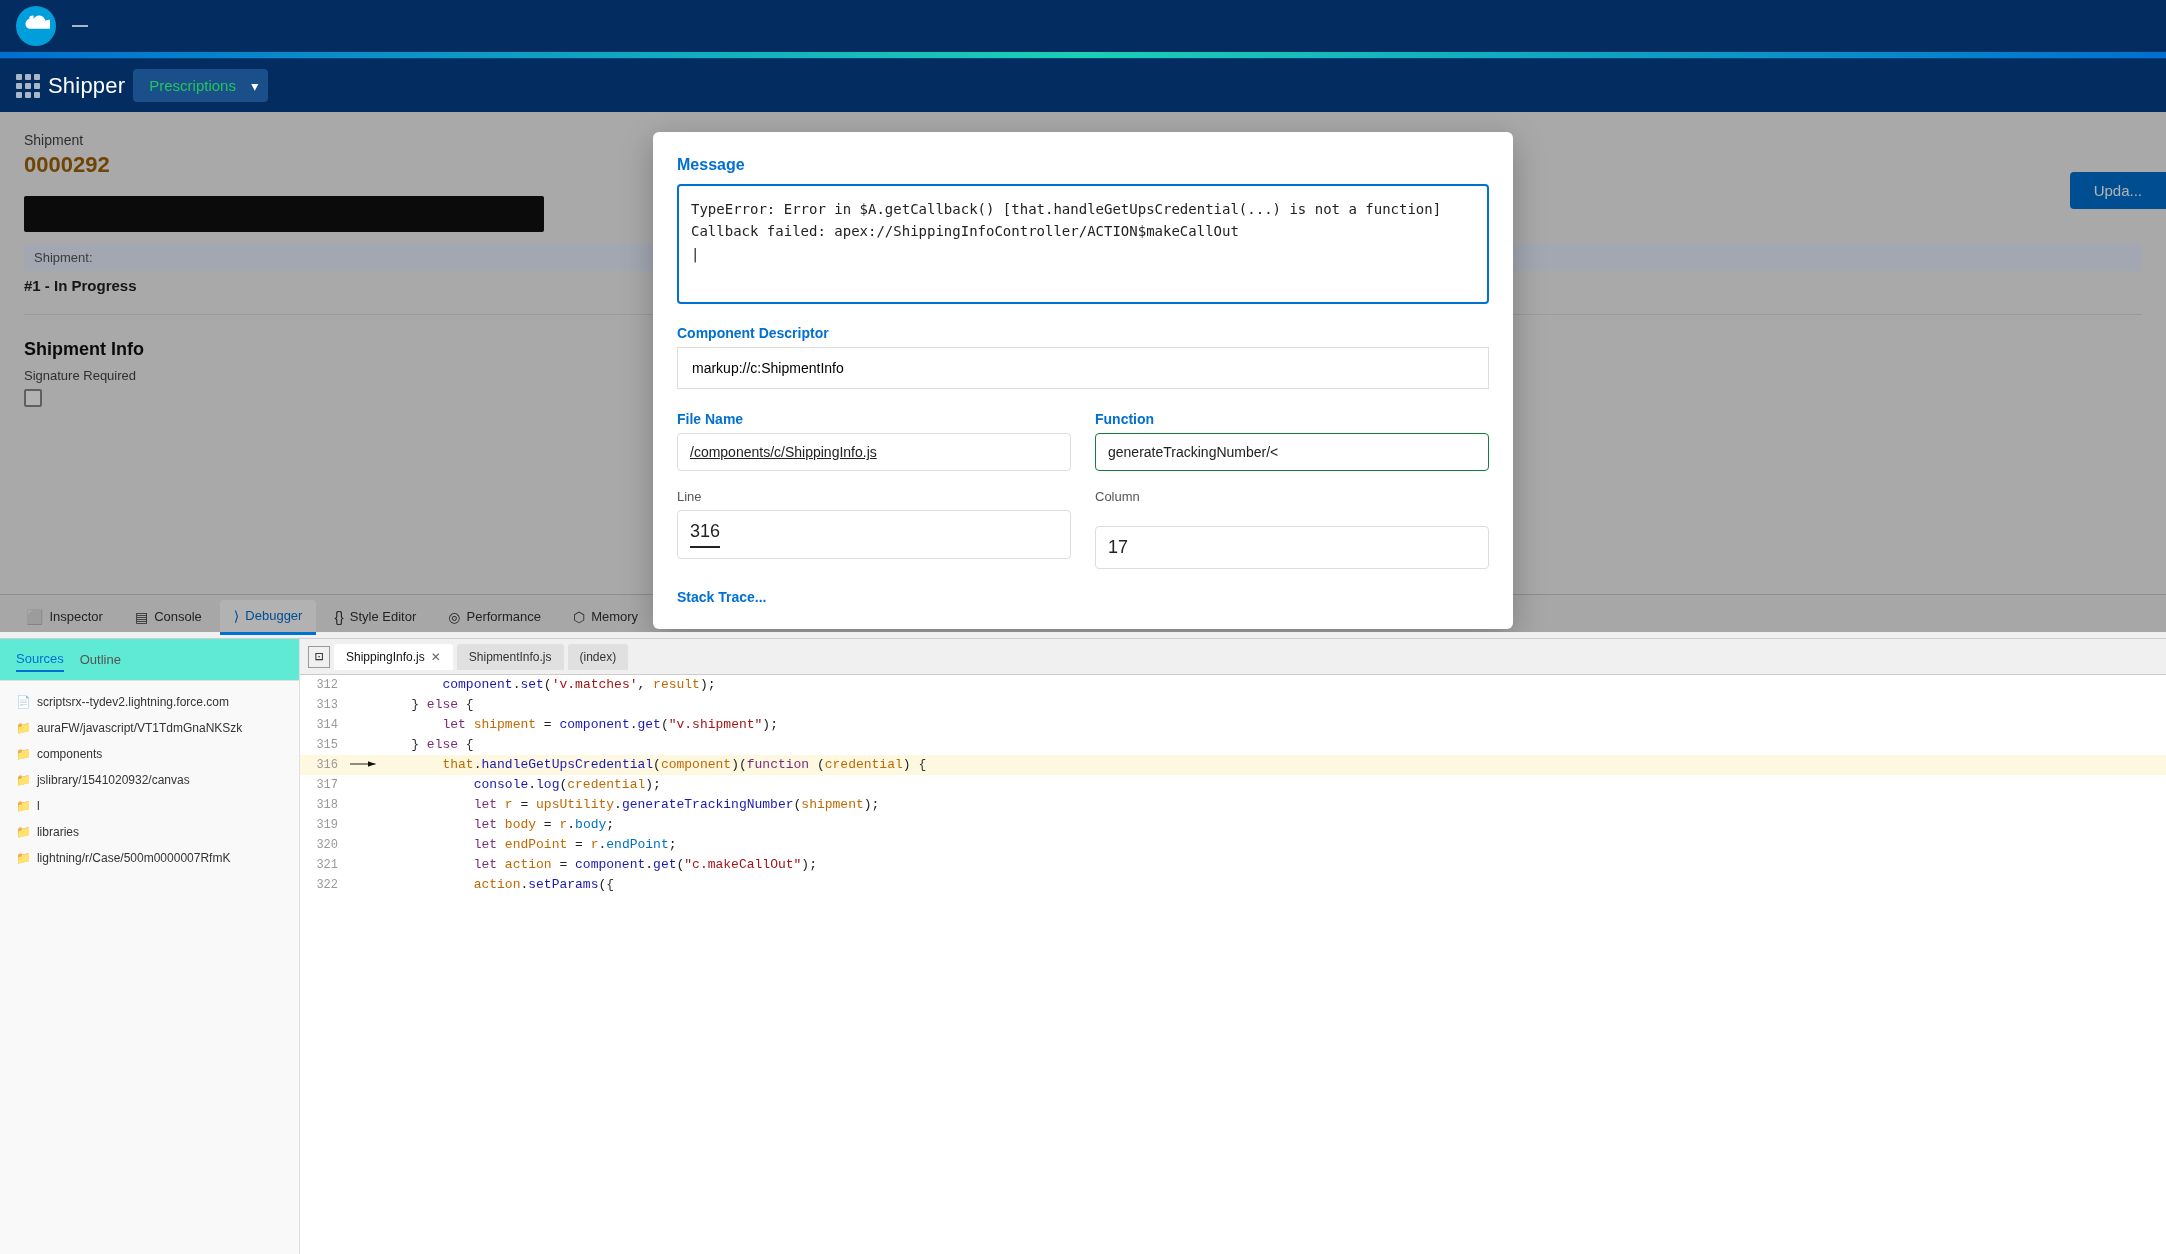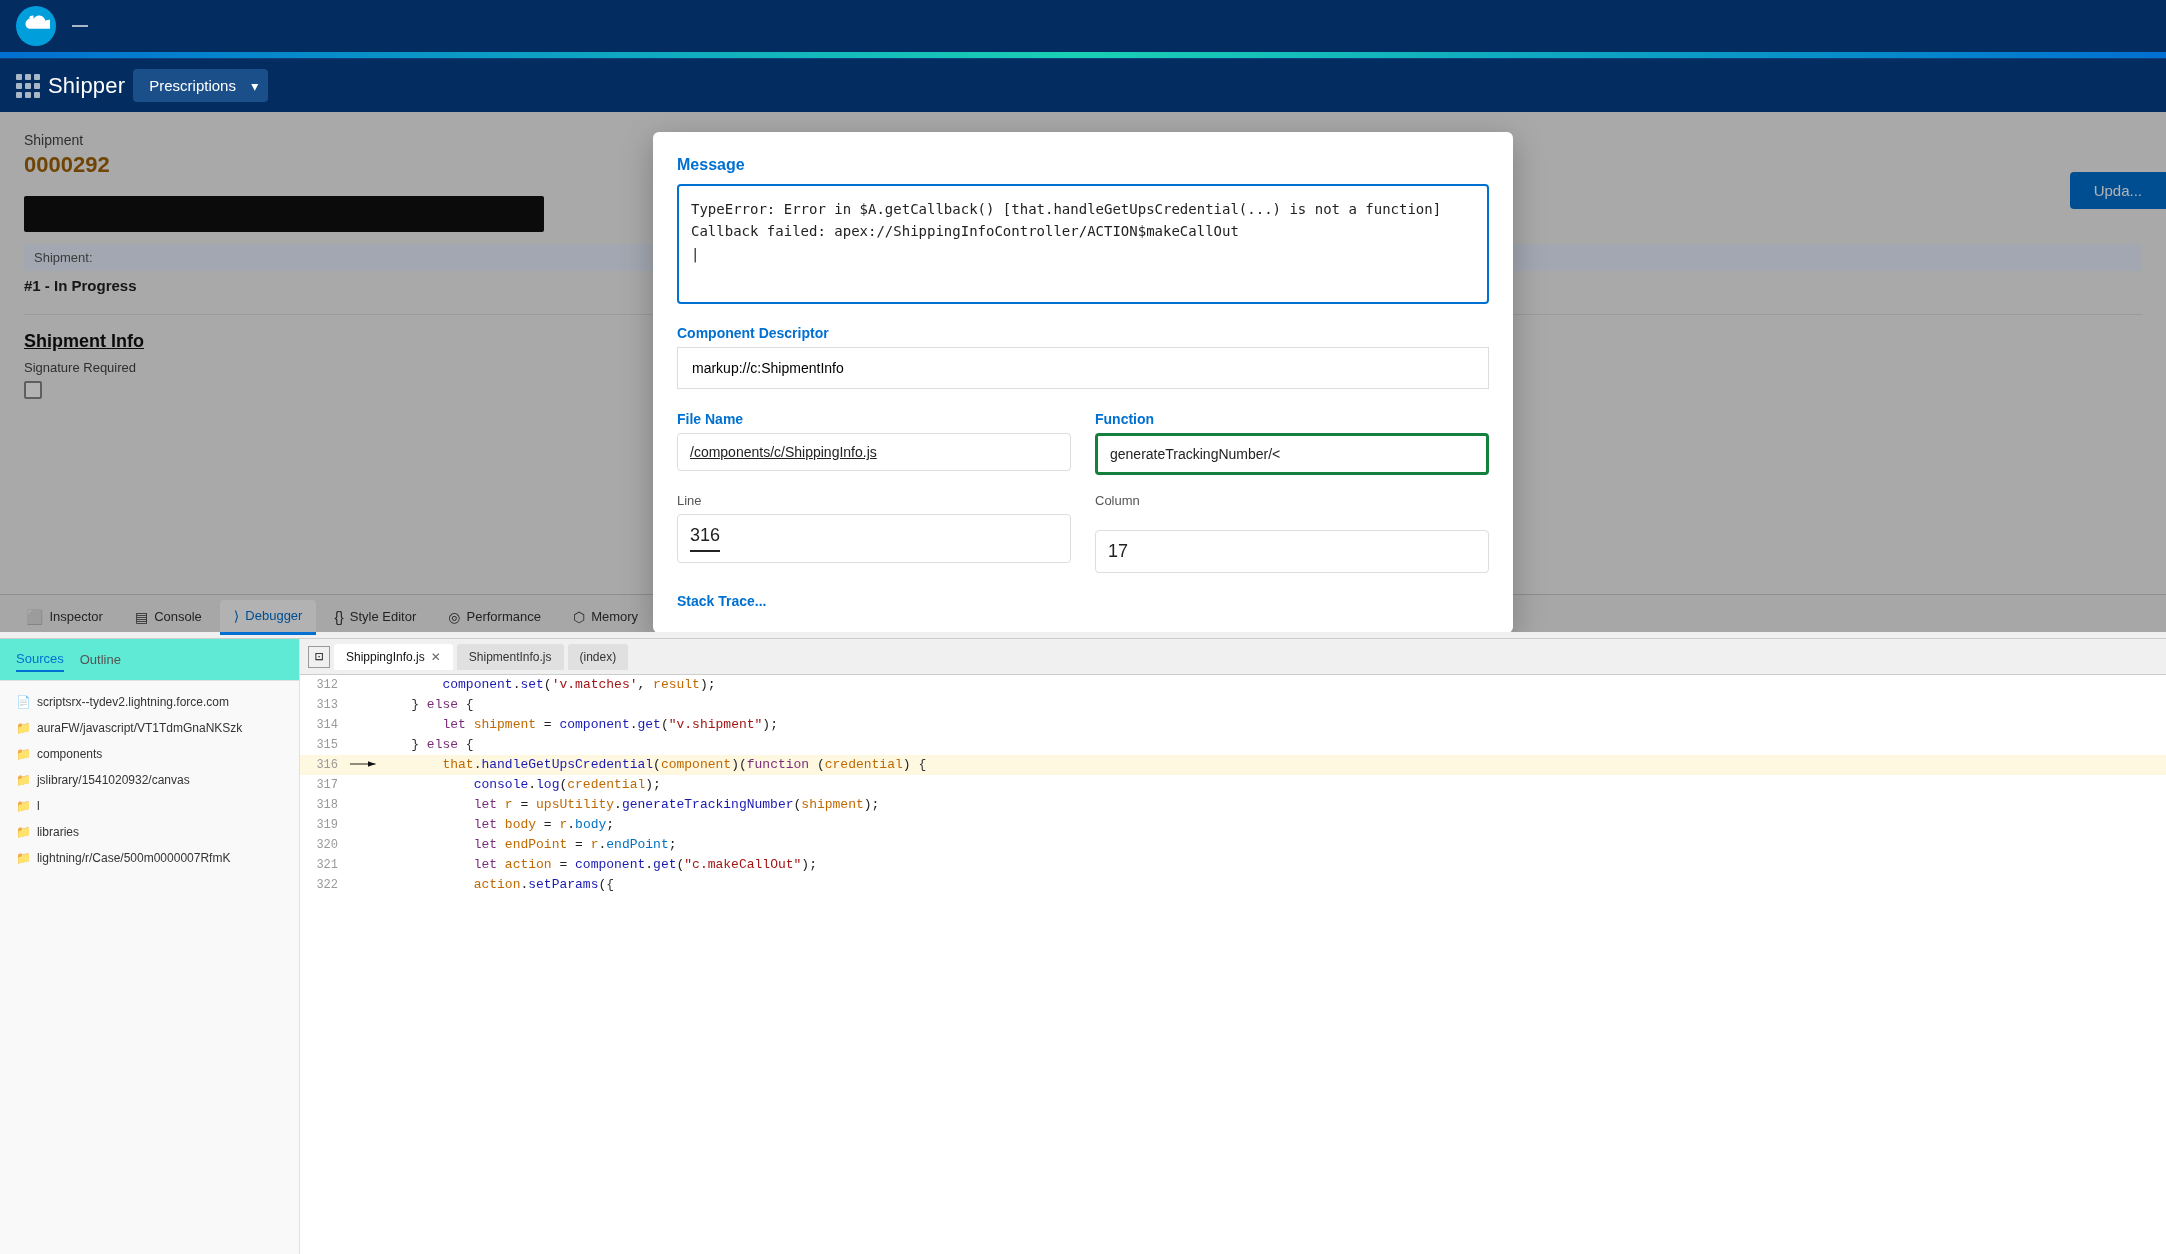--- a/index.html
+++ b/index.html
@@ -53,21 +53,21 @@
     .sf-app-title {
       color: white;
       font-size: 22px;
       font-weight: 400;
       letter-spacing: 0.2px;
     }
 
     .sf-prescriptions-select {
       background: #1a4f8a;
       border: none;
-      color: #ffffff;
+      color: #22c55e;
       padding: 8px 32px 8px 16px;
       border-radius: 4px;
       font-size: 15px;
       appearance: none;
       cursor: pointer;
       position: relative;
     }
     .sf-prescriptions-wrapper {
       position: relative;
       display: flex;
@@ -102,22 +102,21 @@
       color: #222;
       font-weight: 600;
       font-size: 15px;
       padding-bottom: 8px;
     }
 
     .shipment-info-title {
       font-size: 18px;
       font-weight: 700;
       color: #111;
-      margin: 16px 0 8px 0;
-      text-decoration: underline;
+      margin: 24px 0 8px 0;
     }
 
     .sig-required-label { color: #444; font-size: 13px; margin-bottom: 6px; }
     .sig-checkbox {
       width: 18px; height: 18px;
       border: 2px solid #888;
       border-radius: 2px;
       background: white;
     }
 
@@ -460,21 +459,21 @@
 
       <div class="modal-two-col">
         <div>
           <div class="modal-field-label">File Name</div>
           <div style="border: 1px solid #ddd; border-radius: 4px; padding: 10px 12px;">
             <span style="text-decoration: underline; font-size:14px; color: #222;">/components/c/ShippingInfo.js</span>
           </div>
         </div>
         <div>
           <div class="modal-field-label">Function</div>
-          <div style="border: 3px solid #15803d; border-radius: 4px; padding: 10px 12px;">
+          <div style="border: 1px solid #15803d; border-radius: 4px; padding: 10px 12px;">
             <span style="font-size:14px; color: #222;">generateTrackingNumber/&lt;</span>
           </div>
         </div>
       </div>
 
       <div class="modal-two-col" style="margin-top: 18px;">
         <div>
           <div style="font-size:13px; color: #555; margin-bottom: 6px;">Line</div>
           <div style="border: 1px solid #ddd; border-radius: 4px; padding: 10px 12px; position: relative;">
             <span style="font-size:18px; color: #222; display:block; border-bottom: 2px solid #222; padding-bottom: 4px; width: fit-content;">316</span>

